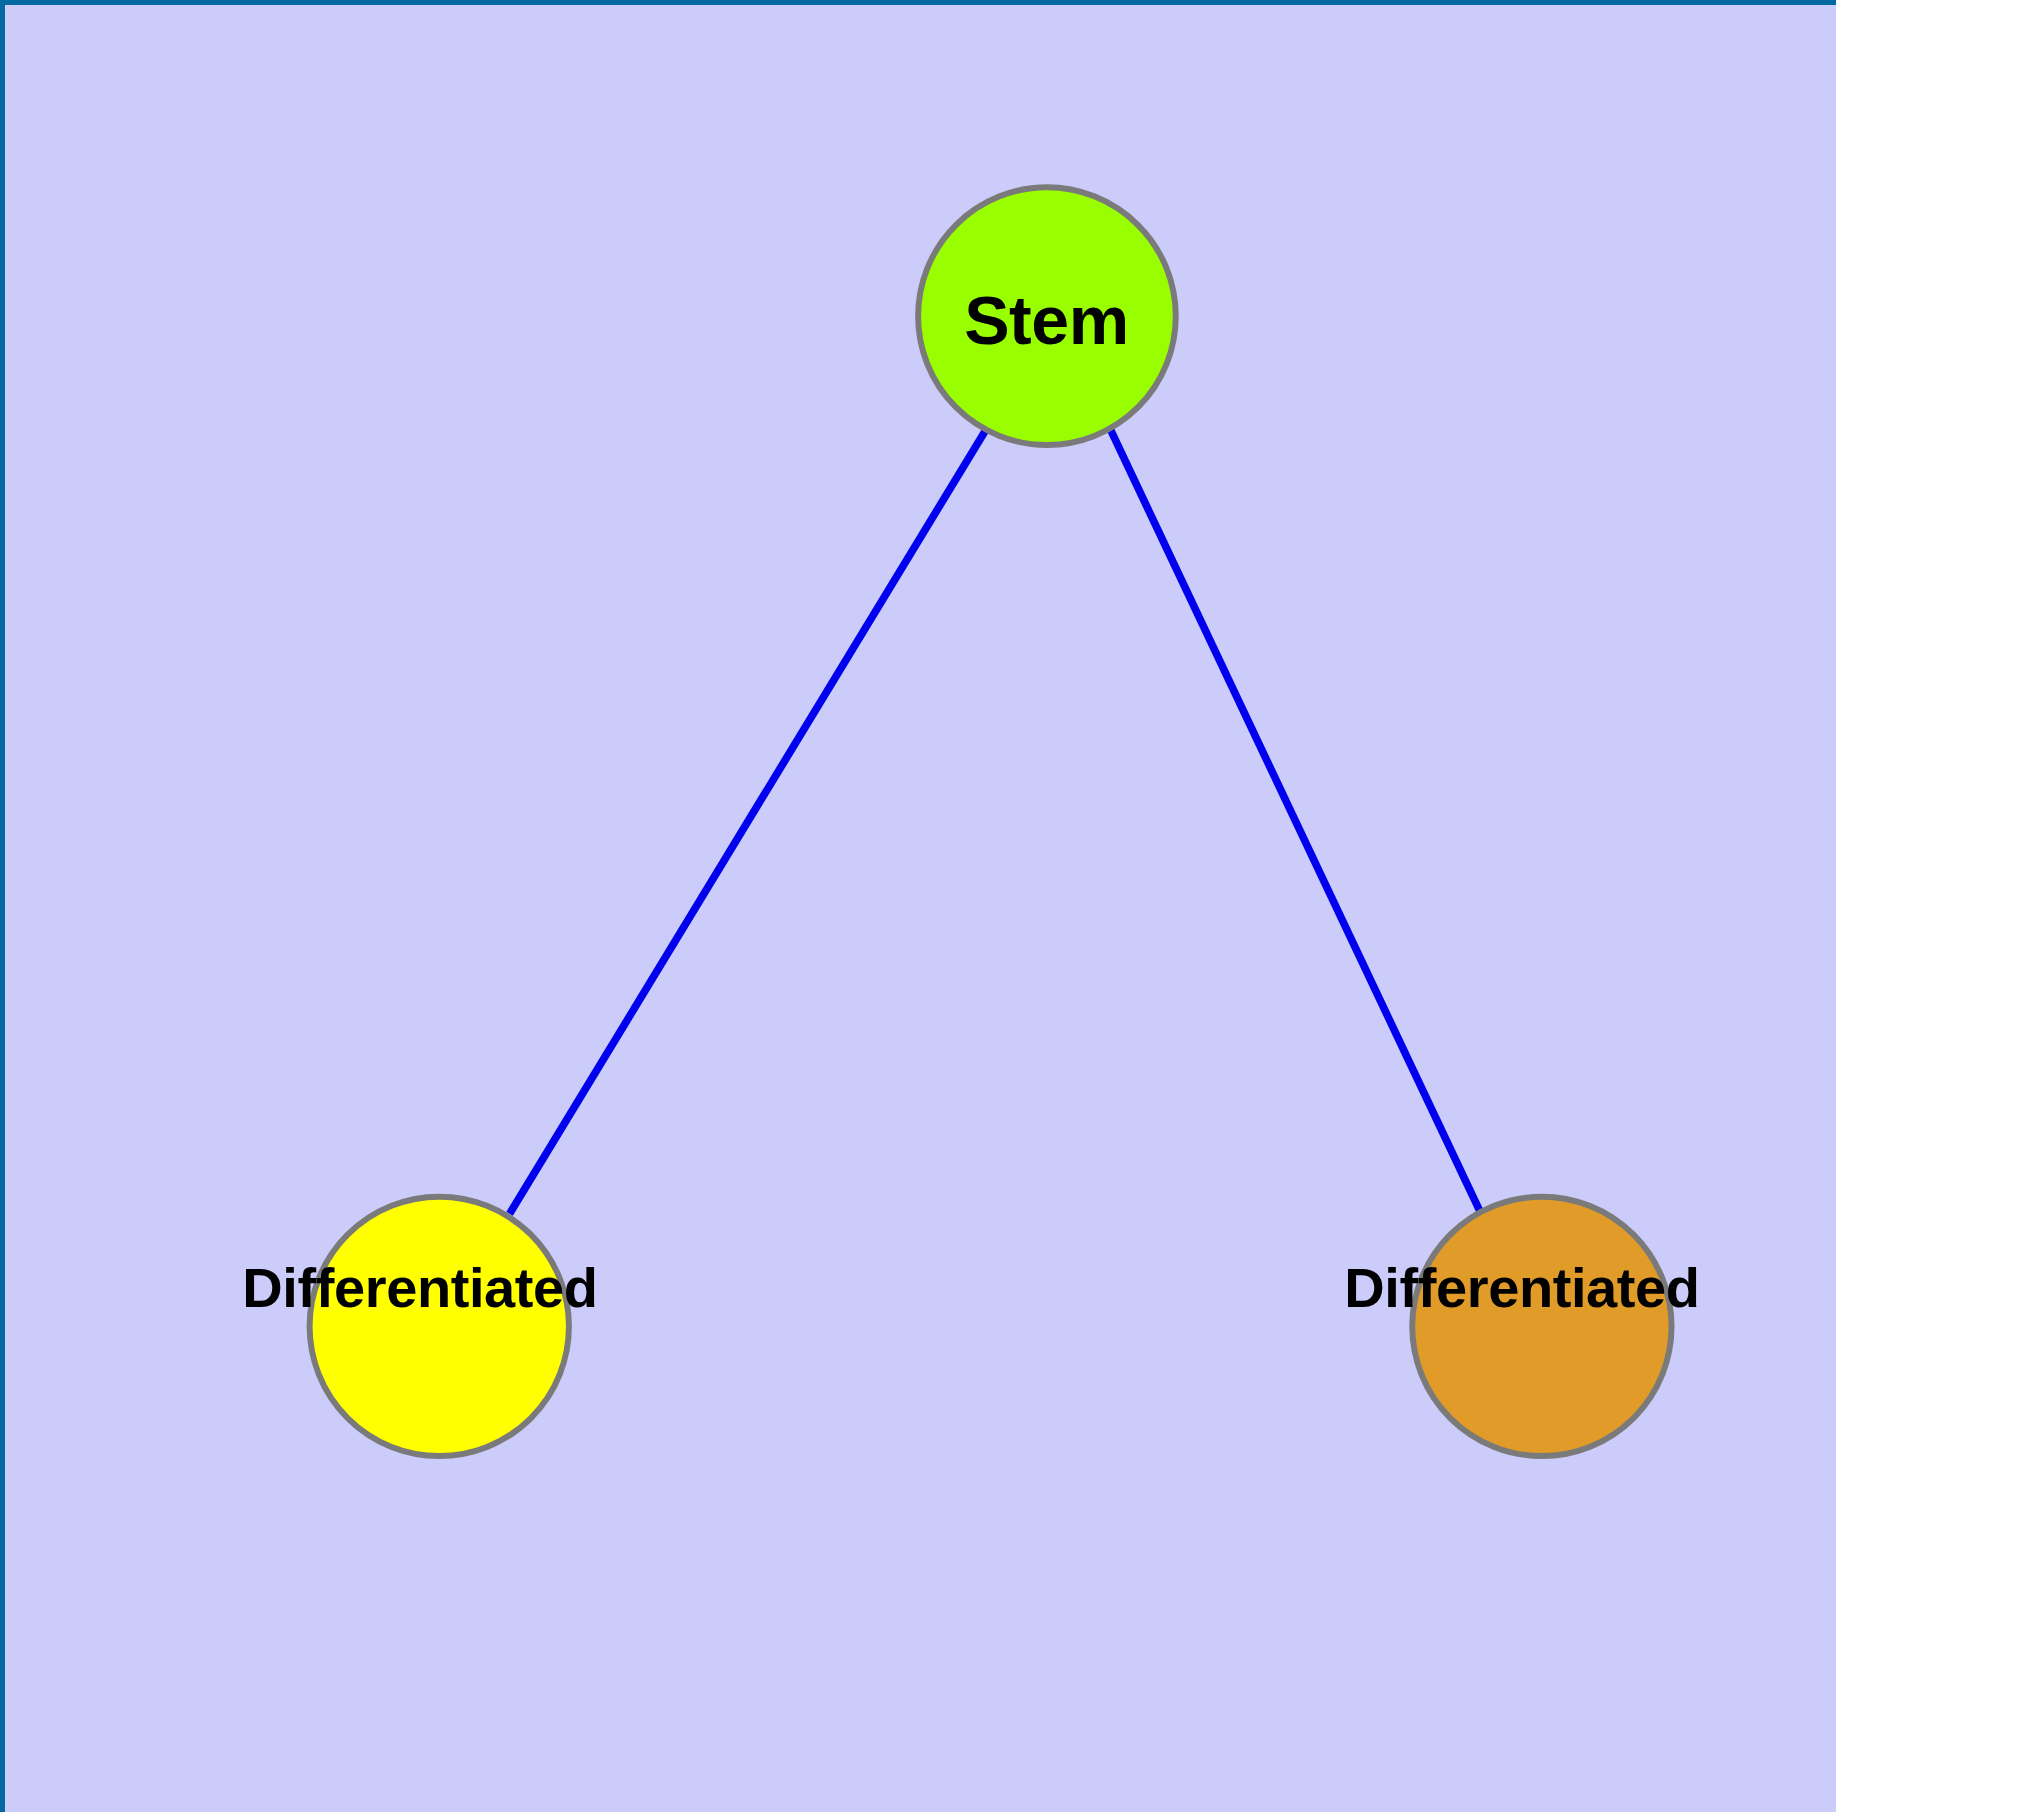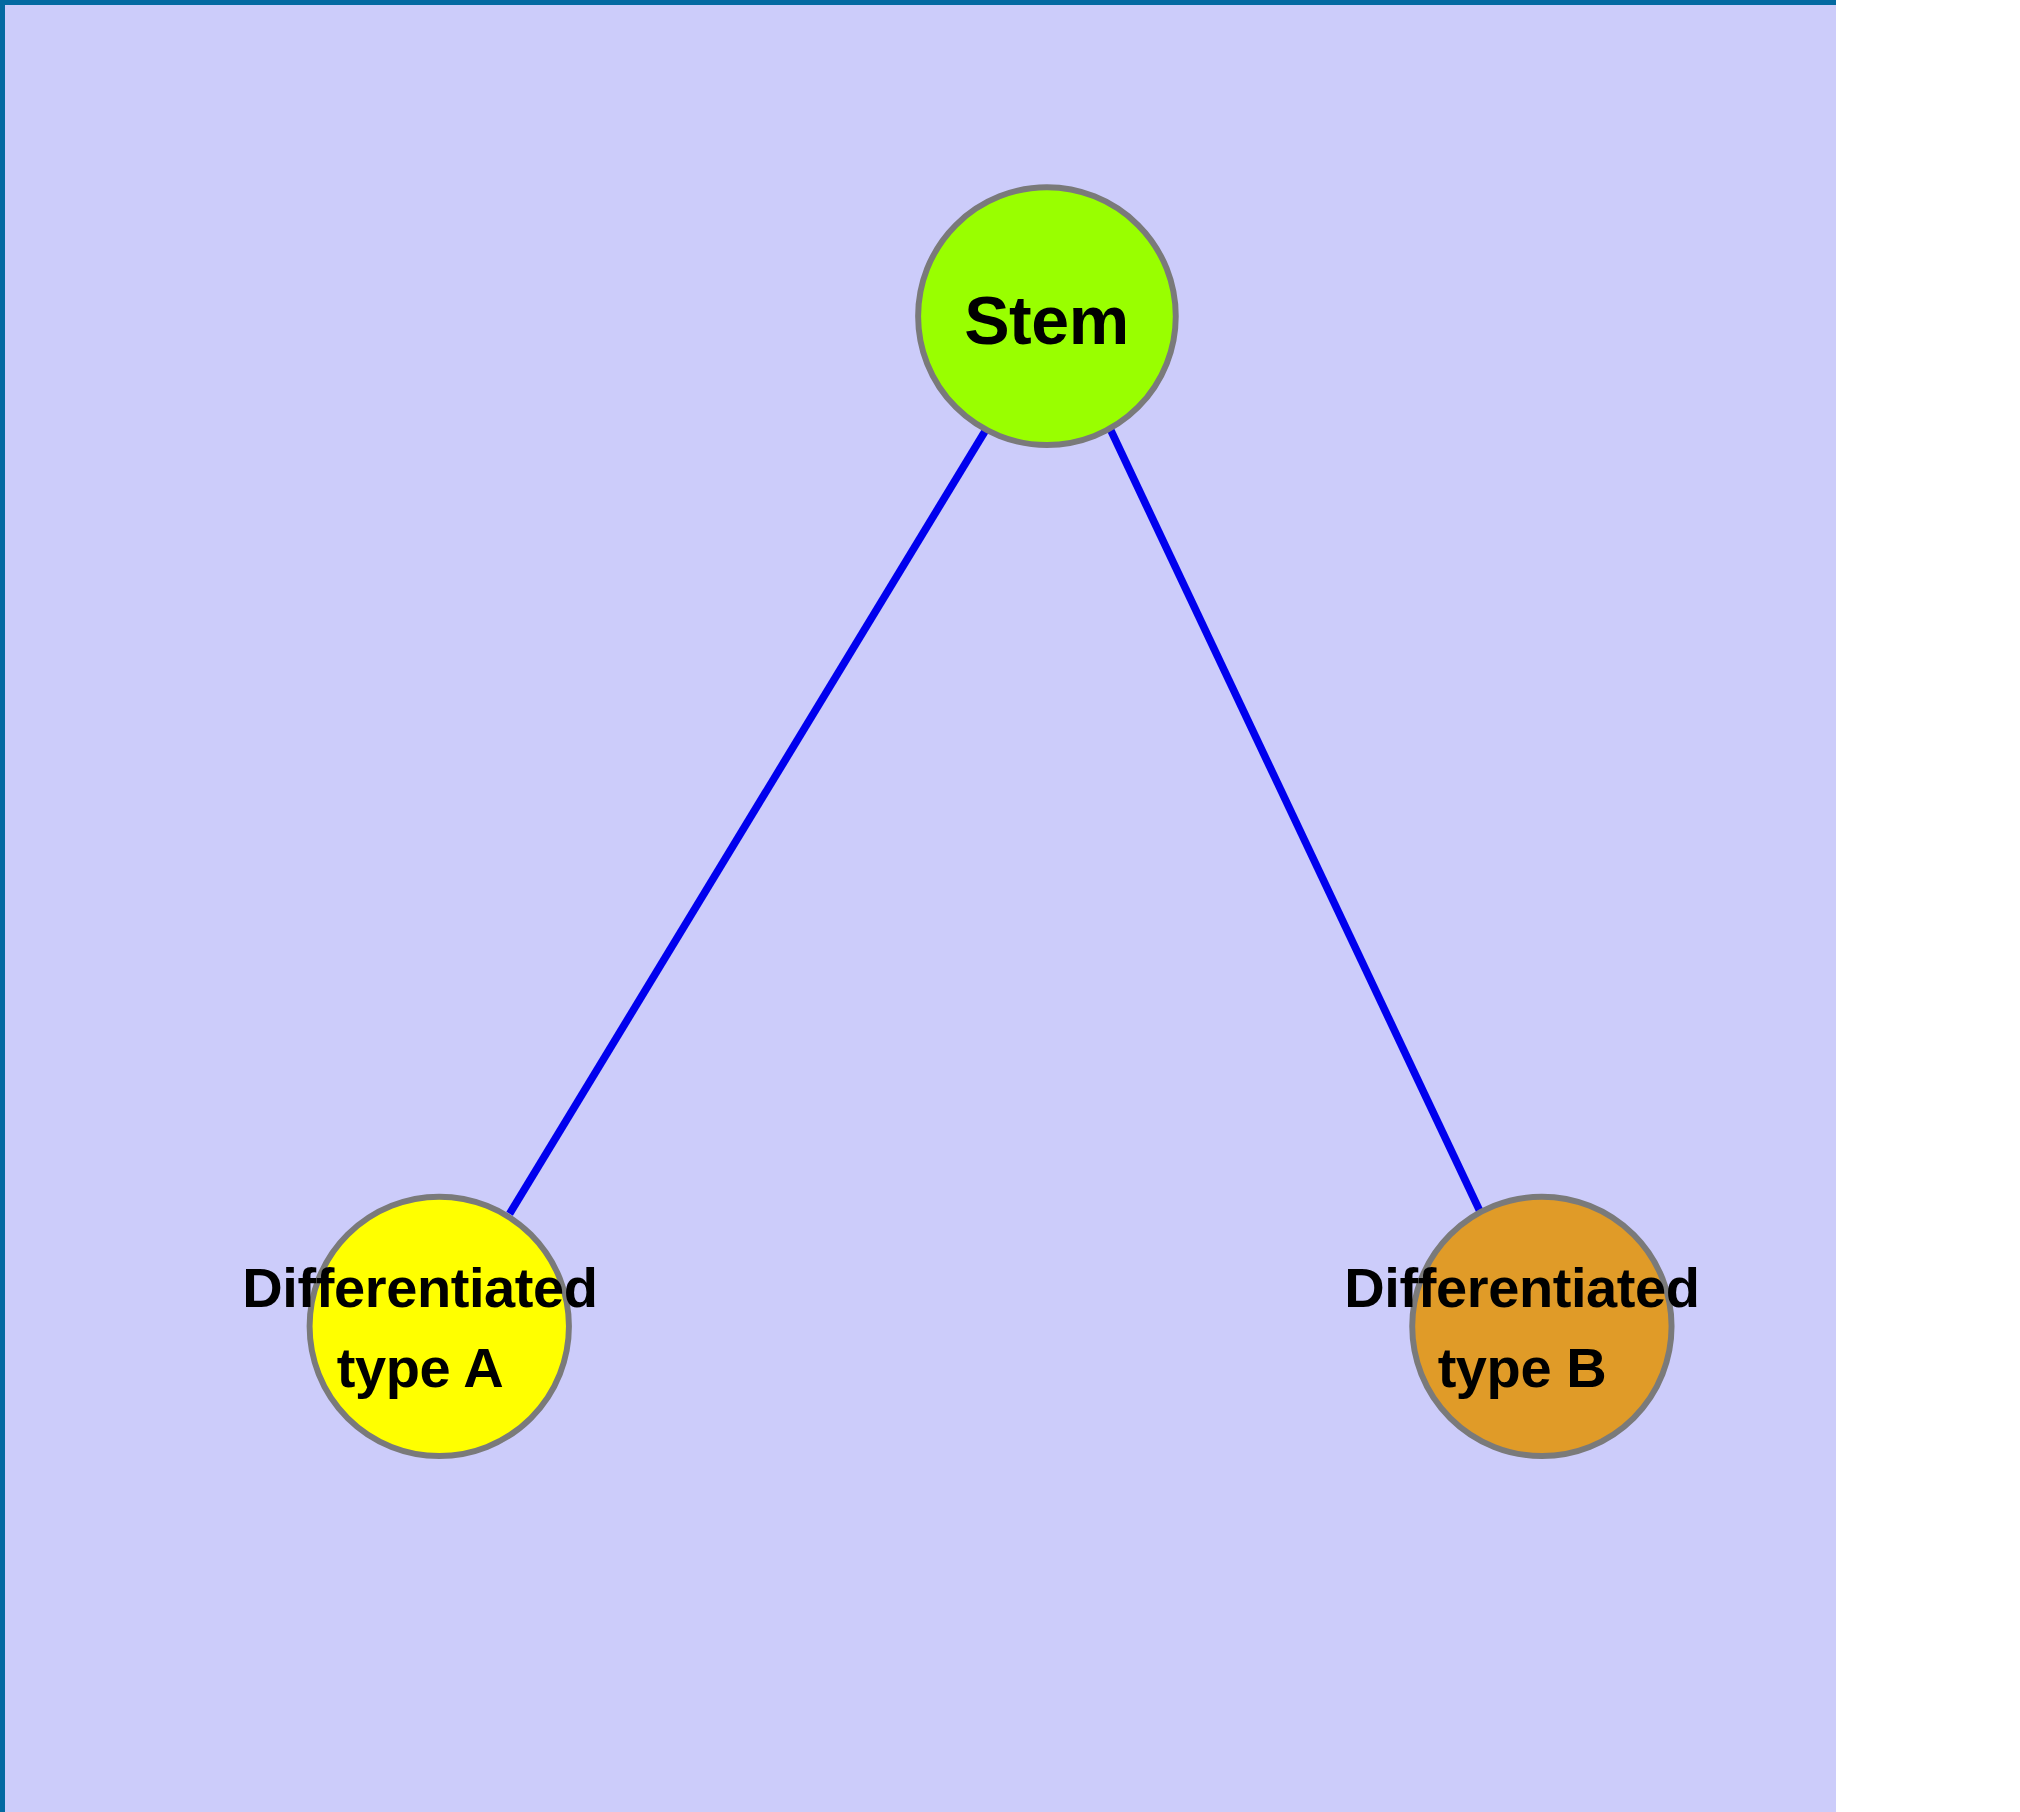--- a/index.html
+++ b/index.html
@@ -78,22 +78,20 @@
       <circle class="node-circle" cx="1819" cy="1565" r="153" fill="#e09b28"></circle>
     </g>
   </svg>
 
   <div class="node-label label-stem" style="left: 792px; top: 286px; width: 509px;">
     <span>Stem</span>
   </div>
 
   <div class="node-label" style="left: 81px; top: 1248px; width: 678px;">
     <div>Differentiated</div>
-    <div>type A</div>
   </div>
 
   <div class="node-label" style="left: 1183px; top: 1248px; width: 678px;">
     <div>Differentiated</div>
-    <div>type B</div>
   </div>
 
 </div>
 
 
 </body></html>

